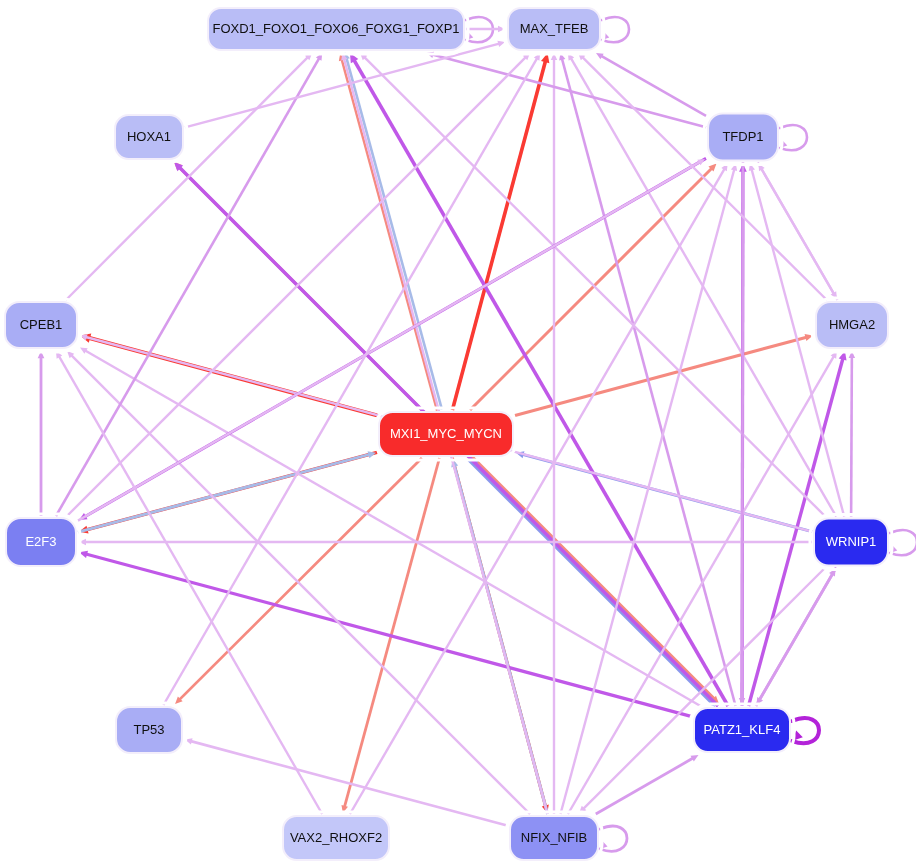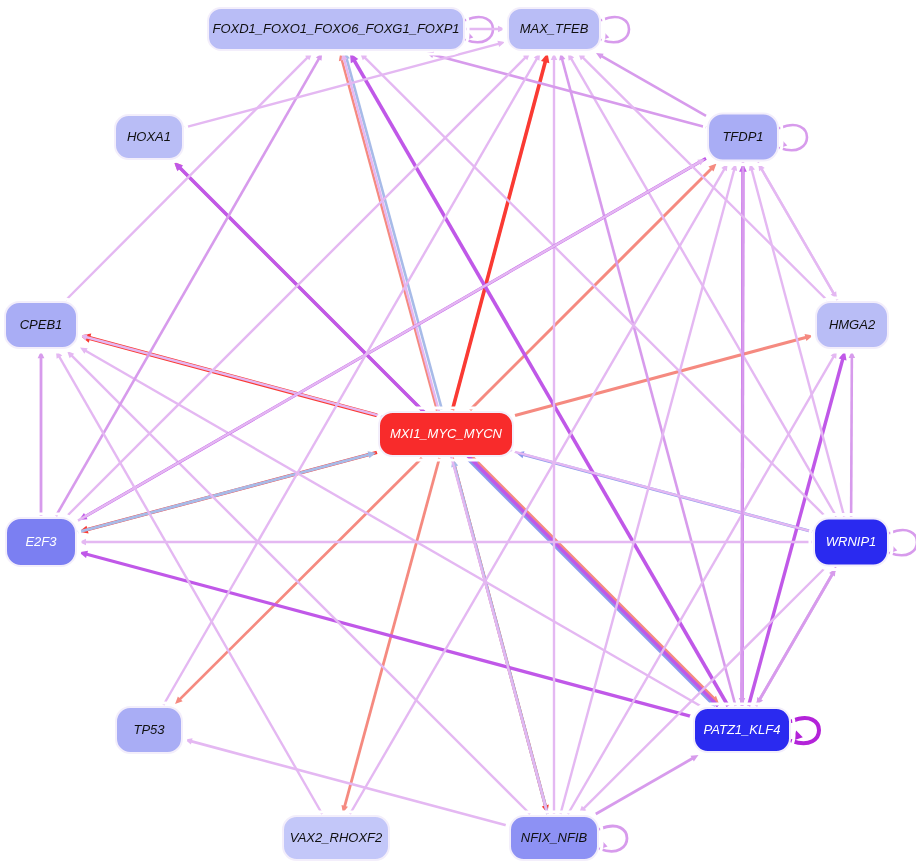--- a/index.html
+++ b/index.html
@@ -11,21 +11,20 @@
     width: 916px;
     height: 868px;
     font-family: "Liberation Sans", sans-serif;
     overflow: hidden;
   }
   #graph-root {
     position: relative;
     width: 916px;
     height: 868px;
     background: #ffffff;
-    font-style: italic;
   }
   svg#network-svg {
     position: absolute;
     left: 0;
     top: 0;
     width: 916px;
     height: 868px;
     display: block;
   }
   .node-box {

